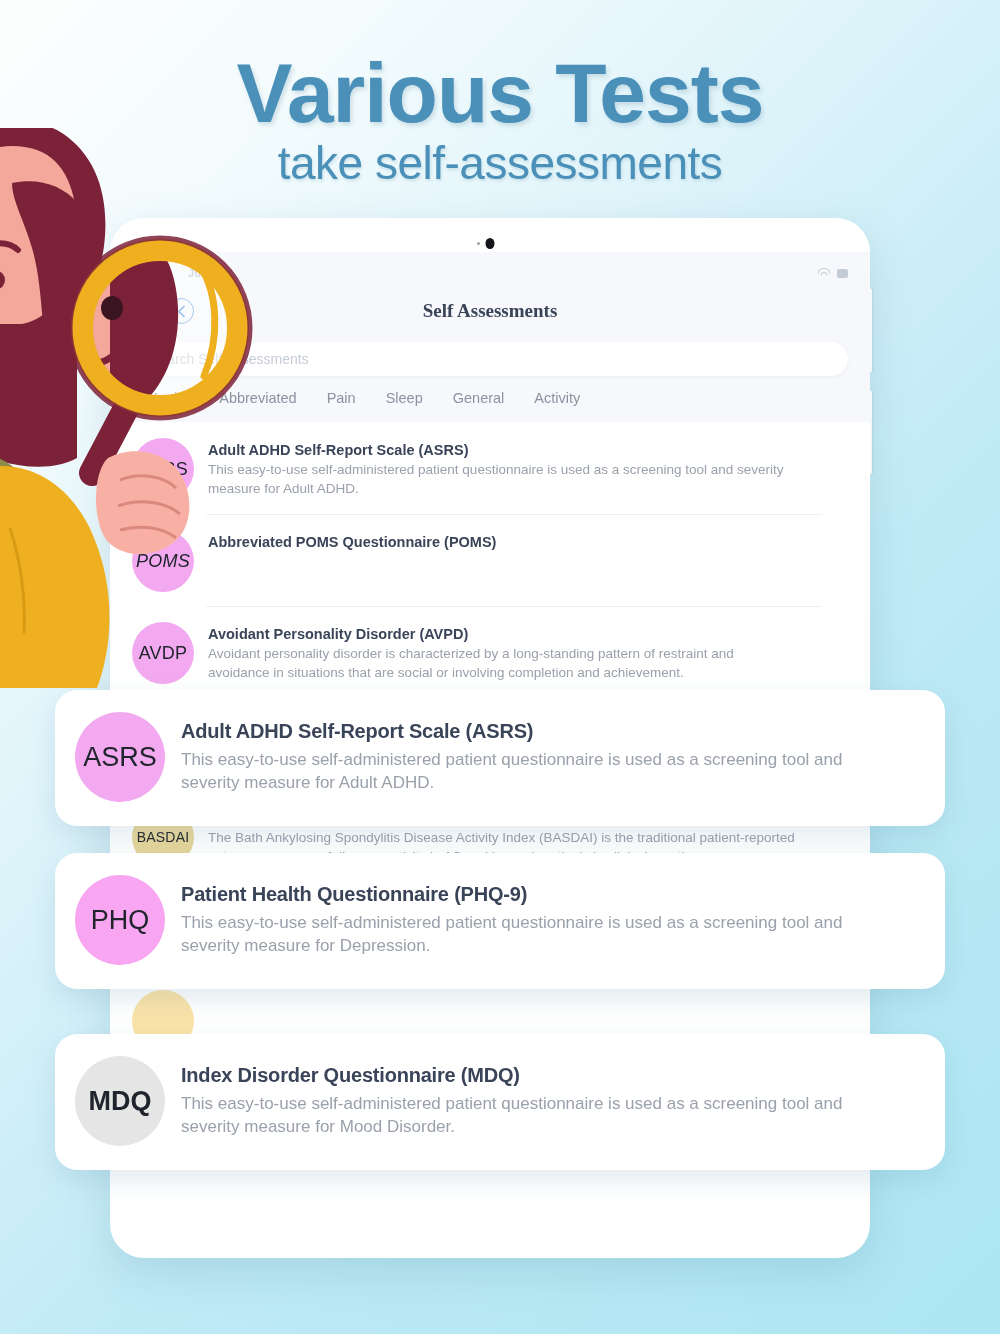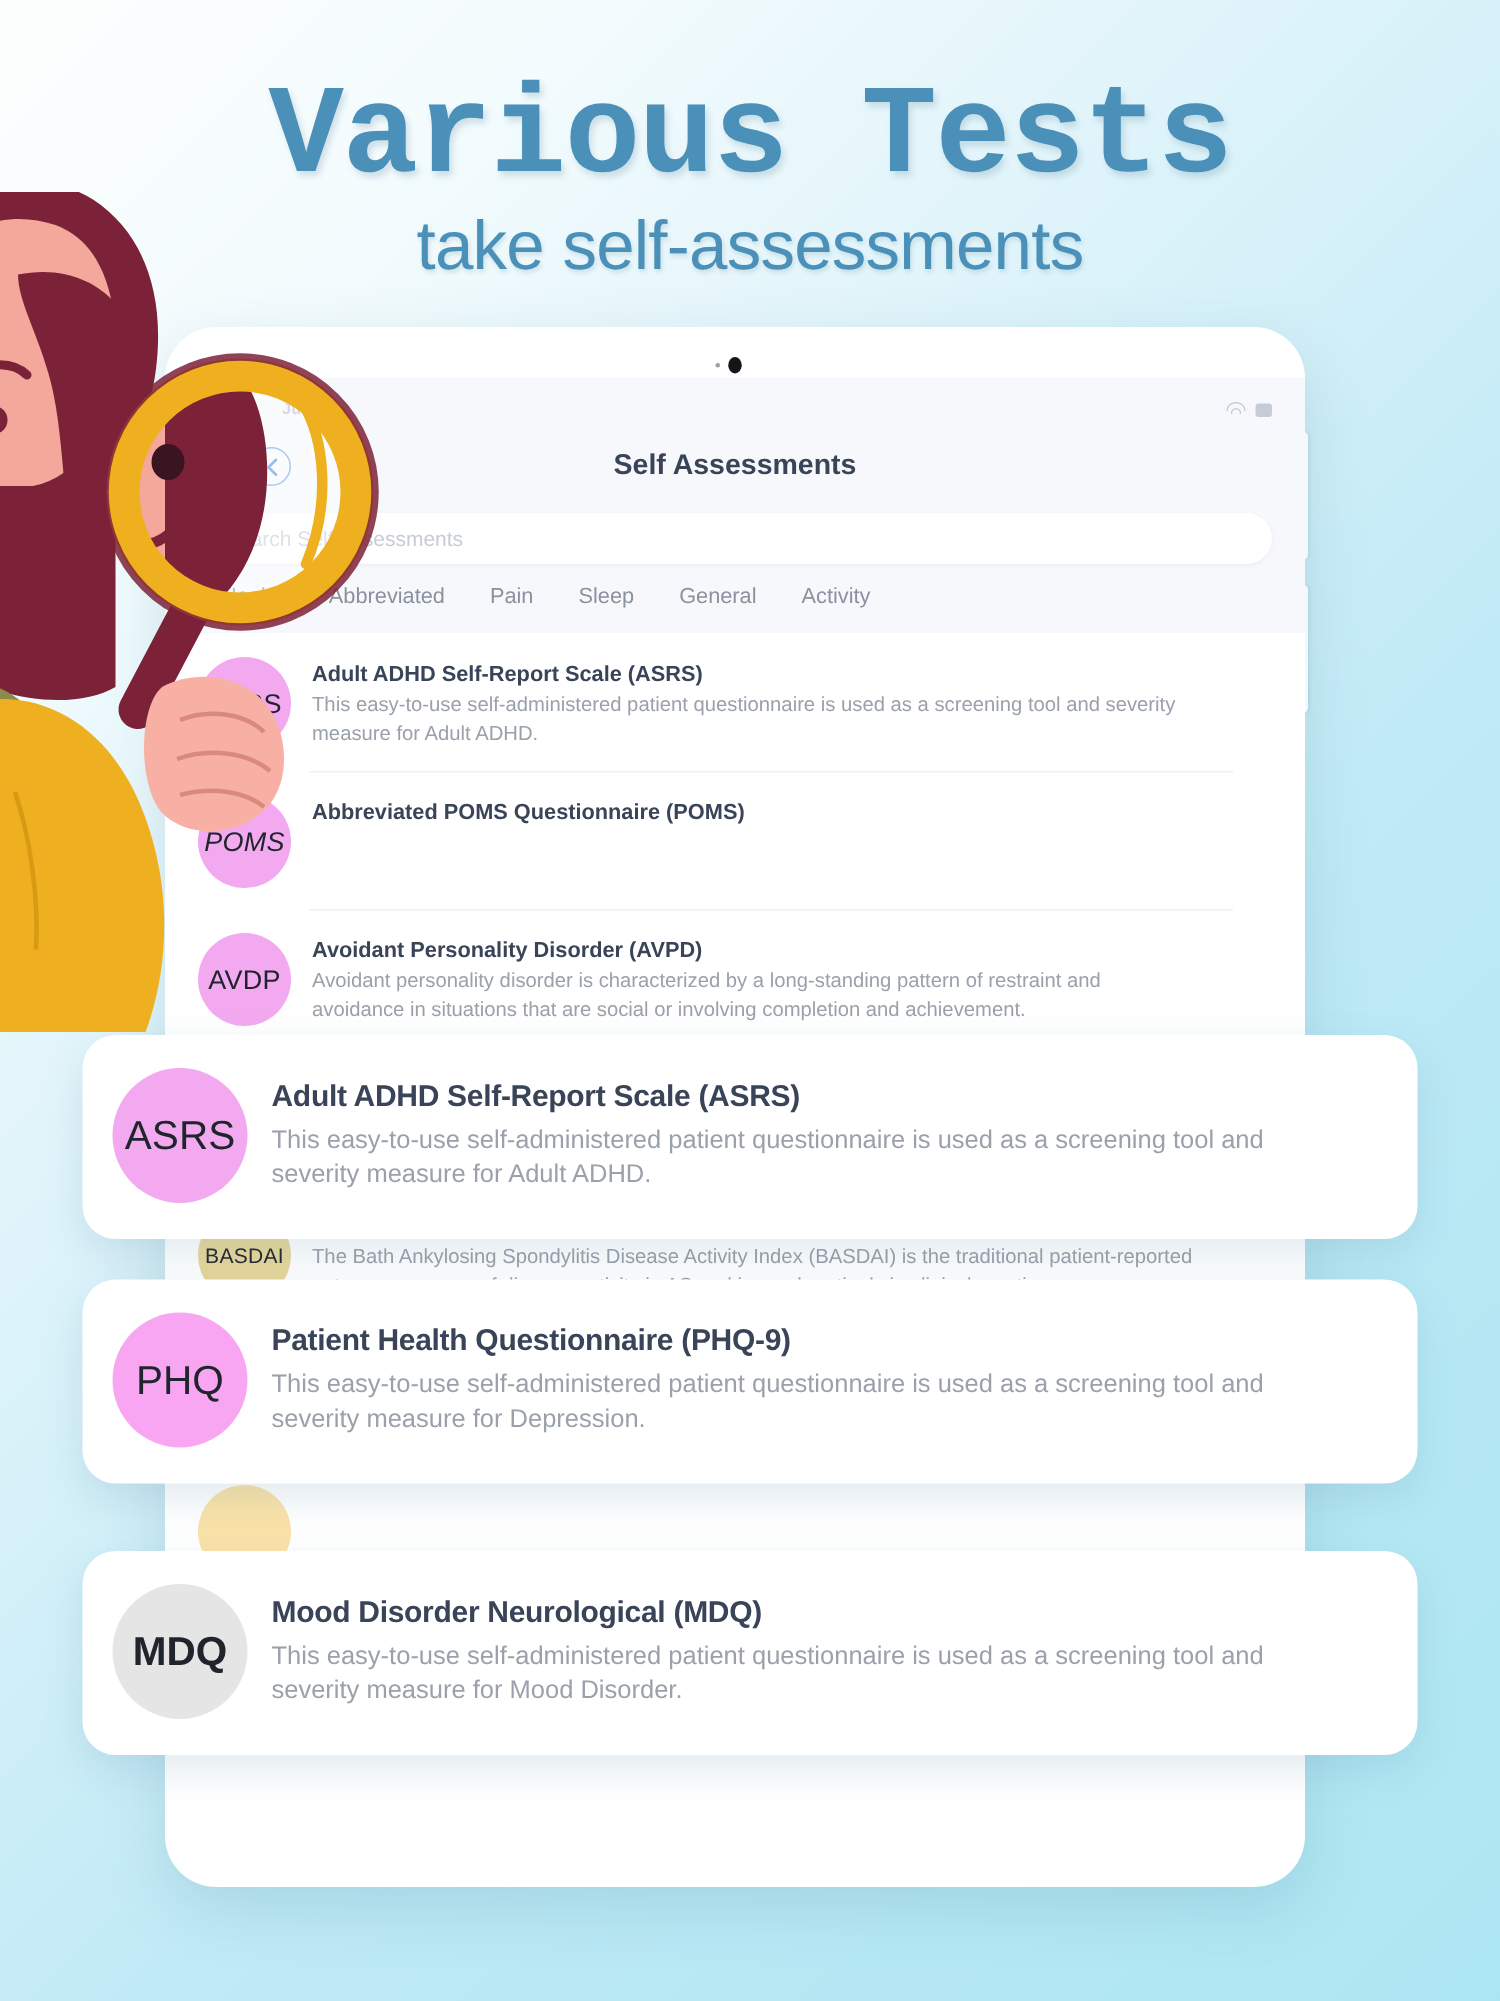--- a/index.html
+++ b/index.html
@@ -7,21 +7,21 @@
   body {
     font-family:"Liberation Sans", sans-serif;
     background: linear-gradient(135deg, #fdfefe 0%, #f2fbfd 18%, #ddf3fa 38%, #bfeaf6 62%, #ace6f2 100%);
     position:relative; overflow:hidden;
   }
 
   
   .headline-wrap{ position:absolute; top:52px; left:0; width:1000px; text-align:center; z-index:6; }
   .headline{
     font-size:84px; font-weight:bold; color:#4a90b8; letter-spacing:-1px;
-    line-height:.98; text-shadow:2px 3px 4px rgba(120,160,180,.30);font-family:Liberation Mono, monospace;
+    line-height:.98; text-shadow:2px 3px 4px rgba(120,160,180,.30);
   }
   .subheadline{
     font-size:46px; color:#4a90b8; letter-spacing:-.5px; margin-top:2px;
     text-shadow:1px 2px 3px rgba(120,160,180,.28);
   }
 
   
   .tablet{
     position:absolute; left:110px; top:218px; width:760px; height:1040px;
     background:#ffffff; border-radius:34px;
@@ -48,21 +48,21 @@
   .ic-wifi{ width:13px; height:10px; position:relative; }
   .ic-wifi span{ position:absolute; left:50%; transform:translateX(-50%); border:1.4px solid #c5ccd8; border-bottom:none; border-radius:8px 8px 0 0; }
   .ic-wifi span:nth-child(1){ top:0; width:13px; height:6px;}
   .ic-wifi span:nth-child(2){ top:4px; width:7px; height:4px;}
   .ic-batt{ width:11px; height:9px; border-radius:2px; background:#c5ccd8; }
 
   .navbar{ position:relative; height:54px; display:flex; align-items:center; justify-content:center; }
   .backbtn{ position:absolute; left:22px; top:50%; transform:translateY(-50%); width:26px; height:26px; border:1.6px solid #6aa4e0; border-radius:50%; display:flex; align-items:center; justify-content:center; }
   .backbtn svg{ display:block; }
   .backbtn2{ left:58px; }
-  .nav-title{ font-size:19px; font-weight:bold; color:#3a4458; }
+  .nav-title{ font-size:19px; font-weight:bold; color:#3a4458;font-family:Liberation Serif, serif; }
 
   .searchrow{ padding:4px 22px 14px; }
   .searchbox{
     height:34px; background:#ffffff; border-radius:17px; display:flex; align-items:center;
     padding:0 18px; font-size:14px; color:#c6ccd6;
     box-shadow:0 1px 3px rgba(130,150,175,.10);
   }
 
   .tabsrow{ display:flex; align-items:center; gap:30px; padding:0 22px 16px; }
   .tabitem{ font-size:14.5px; color:#8b929f; white-space:nowrap; }
@@ -232,21 +232,21 @@
   <div class="favatar" style="background: rgb(248, 166, 242);">PHQ</div>
   <div class="ftext">
     <div class="ftitle">Patient Health Questionnaire (PHQ-9)</div>
     <div class="fdesc">This easy-to-use self-administered patient questionnaire is used as a screening tool and severity measure for Depression.</div>
   </div>
 </div>
 
 <div class="fcard" id="fcard-mdq">
   <div class="favatar" style="background: #e5e5e5; font-weight: bold;">MDQ</div>
   <div class="ftext">
-    <div class="ftitle">Mood Disorder Neurological (MDQ)</div>
+    <div class="ftitle">Index Disorder Questionnaire (MDQ)</div>
     <div class="fdesc">This easy-to-use self-administered patient questionnaire is used as a screening tool and severity measure for Mood Disorder.</div>
   </div>
 </div>
 
 <svg class="illus" viewBox="0 0 270 560">
 
   <path d="M-40 40 C-40 -10 30 -20 70 5 C105 28 118 70 112 118 C108 150 95 170 85 196 L85 330 C60 345 10 340 -20 320 L-40 300 Z" fill="#7c2238"></path>
 
   <path d="M-30 60 C-30 25 10 10 45 22 C78 34 88 75 84 118 C80 160 60 190 30 196 L-30 196 Z" fill="#f4a79b"></path>
 

